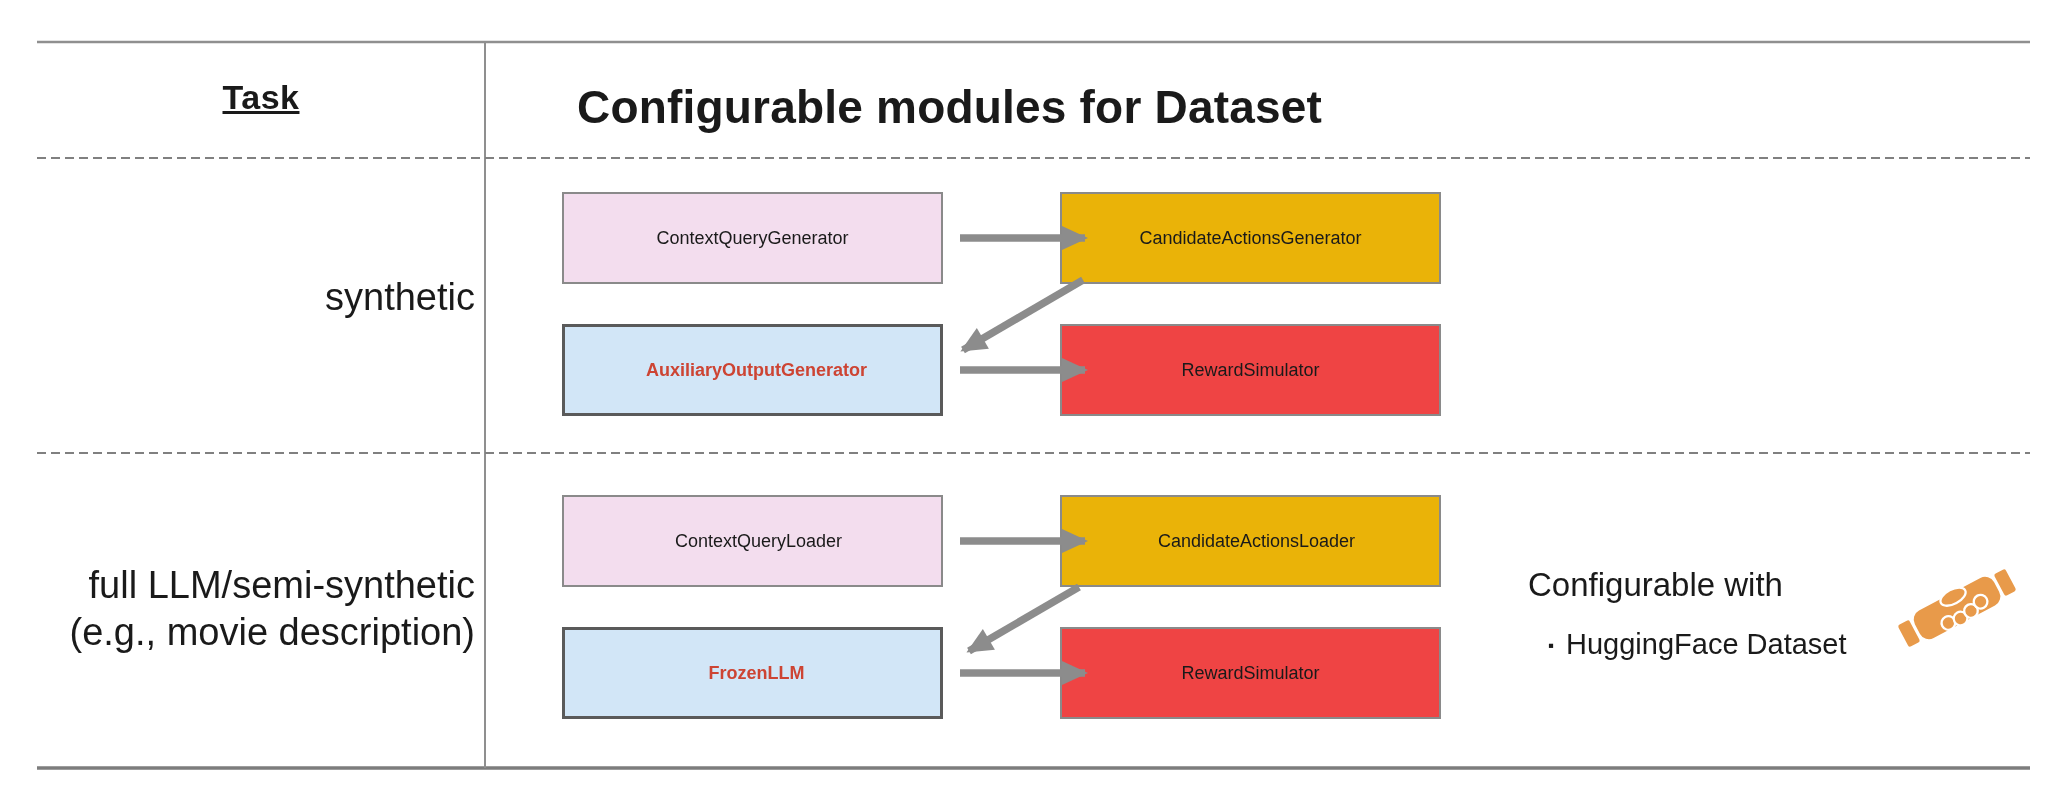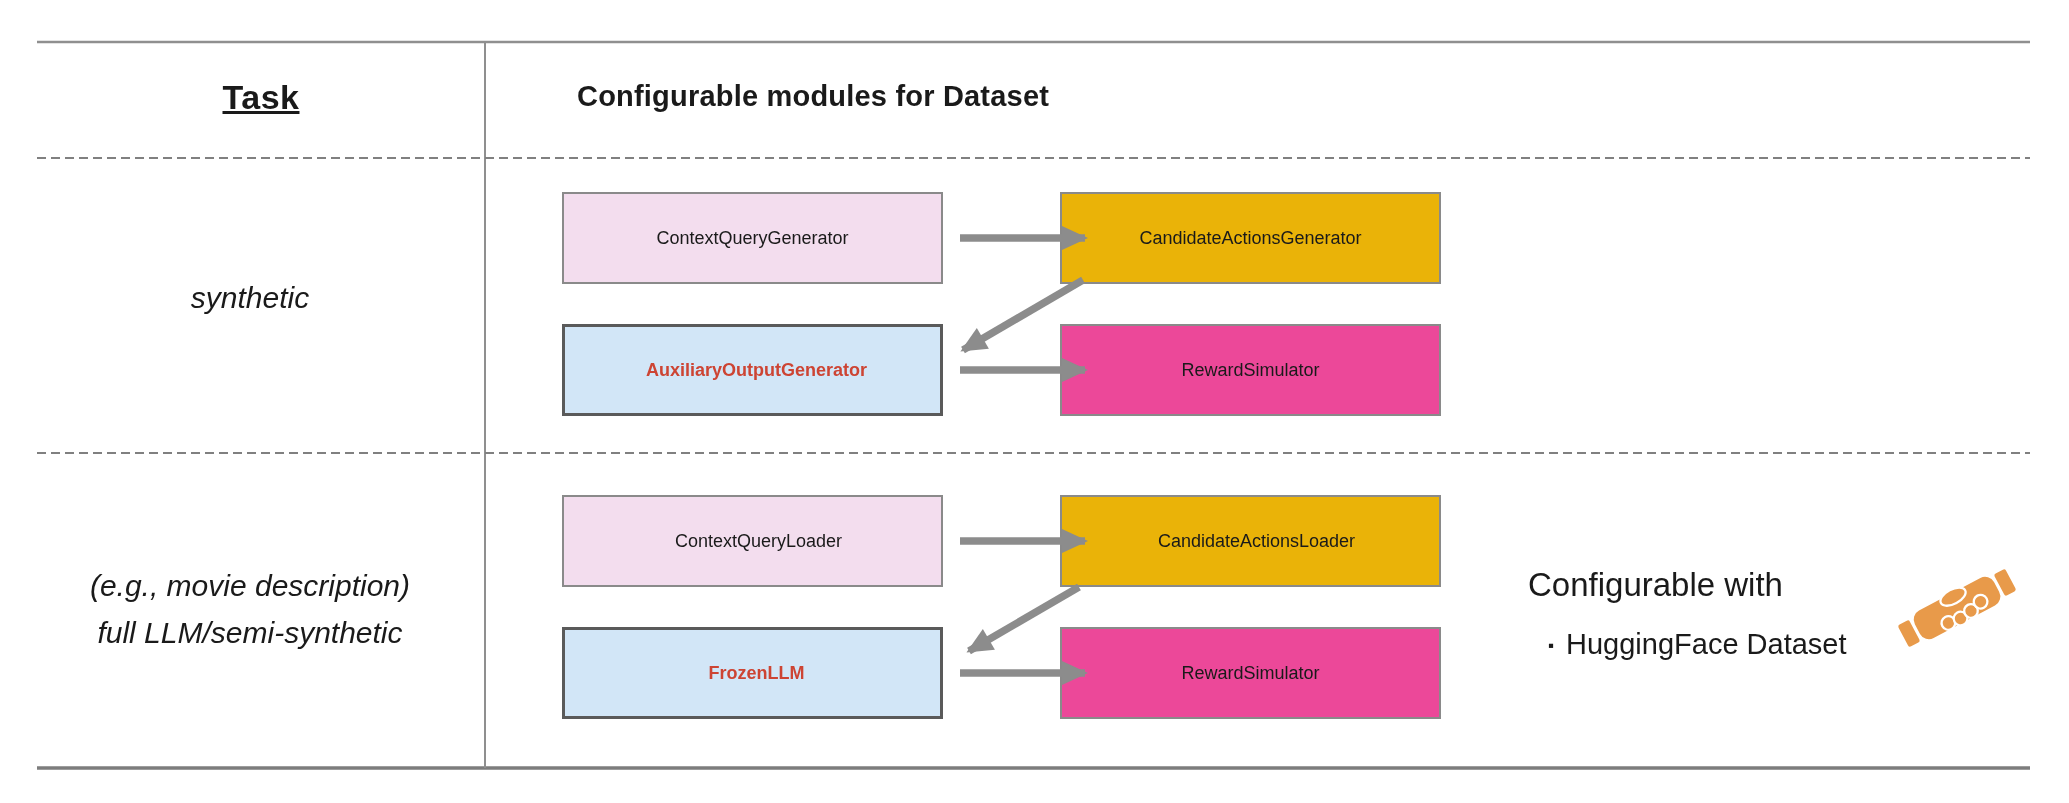--- a/index.html
+++ b/index.html
@@ -4,34 +4,34 @@
 <style>
   html,body{margin:0;padding:0;background:#ffffff;}
   body{font-family:"Liberation Sans","DejaVu Sans",sans-serif;color:#1a1a1a;}
   #canvas{position:relative;width:2069px;height:803px;background:#ffffff;overflow:hidden;}
 
   .abs{position:absolute;}
 
   
   .task-header{left:37px;top:78px;width:448px;text-align:center;
                font-size:34px;font-weight:bold;letter-spacing:.5px;text-decoration:underline;}
-  .modules-header{left:577px;top:80px;font-size:29px;font-weight:bold;letter-spacing:.2px;}
+  .modules-header{left:577px;top:80px;font-size:46px;font-weight:bold;letter-spacing:.2px;}
 
   
-  .task-label{left:25px;width:450px;text-align:center;font-size:30px;line-height:47px;font-style:italic;}
+  .task-label{left:25px;width:450px;text-align:right;font-size:38px;line-height:47px;}
   .task-label-1{top:274px;}
   .task-label-2{top:562px;}
 
   
   .mbox{position:absolute;width:381px;height:92px;box-sizing:border-box;
         display:flex;align-items:center;justify-content:center;
         font-size:18px;border:2px solid #8a8a8a;}
   .pink{background:#f3ddee;}
   .purple{background:#eab308;}
-  .green{background:#ec4899;}
+  .green{background:#ef4444;}
   .blue{background:#d2e6f7;border:3px solid #5a5a5a;}
   .red-label{color:#cd4433;font-weight:bold;margin-left:8px;}
 
   .col-left{left:562px;}
   .col-right{left:1060px;}
   .row-s1a{top:192px;}
   .row-s1b{top:324px;}
   .row-s2a{top:495px;padding-left:12px;}
   .row-s2b{top:627px;}
 
@@ -60,22 +60,22 @@
     <span>CandidateActionsGenerator</span>
   </div>
   <div class="mbox blue col-left row-s1b">
     <span class="red-label">AuxiliaryOutputGenerator</span>
   </div>
   <div class="mbox green col-right row-s1b">
     <span>RewardSimulator</span>
   </div>
 
   <div class="abs task-label task-label-2">
+    <div>full LLM/semi-synthetic</div>
     <div>(e.g., movie description)</div>
-    <div>full LLM/semi-synthetic</div>
   </div>
 
   <div class="mbox pink col-left row-s2a">
     <span>ContextQueryLoader</span>
   </div>
   <div class="mbox purple col-right row-s2a">
     <span>CandidateActionsLoader</span>
   </div>
   <div class="mbox blue col-left row-s2b">
     <span class="red-label">FrozenLLM</span>

